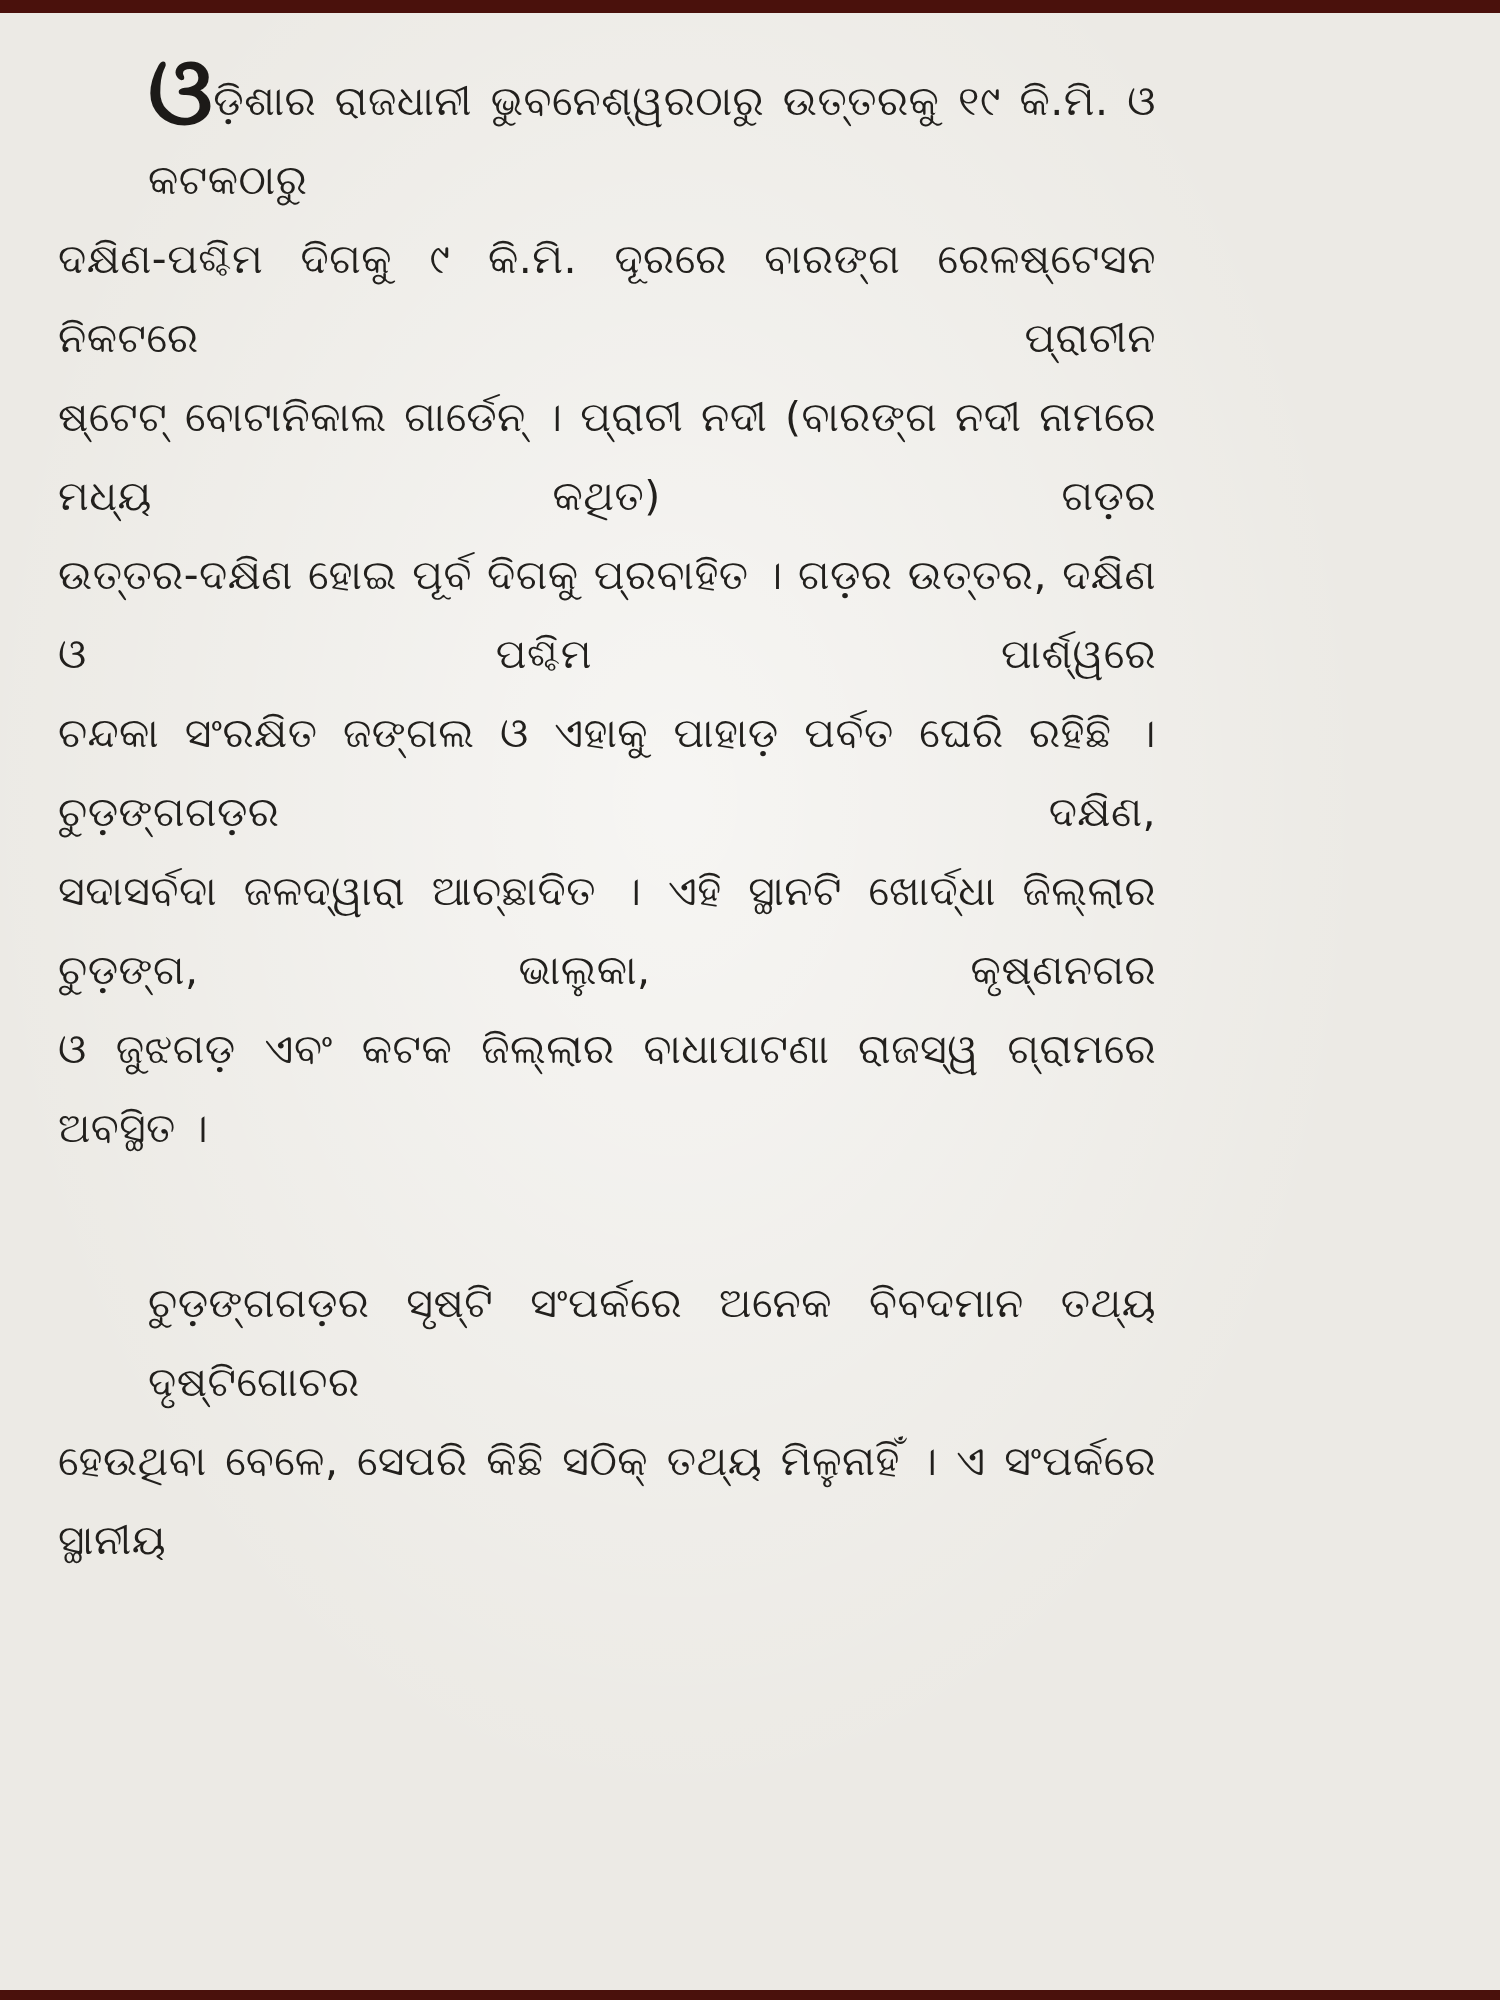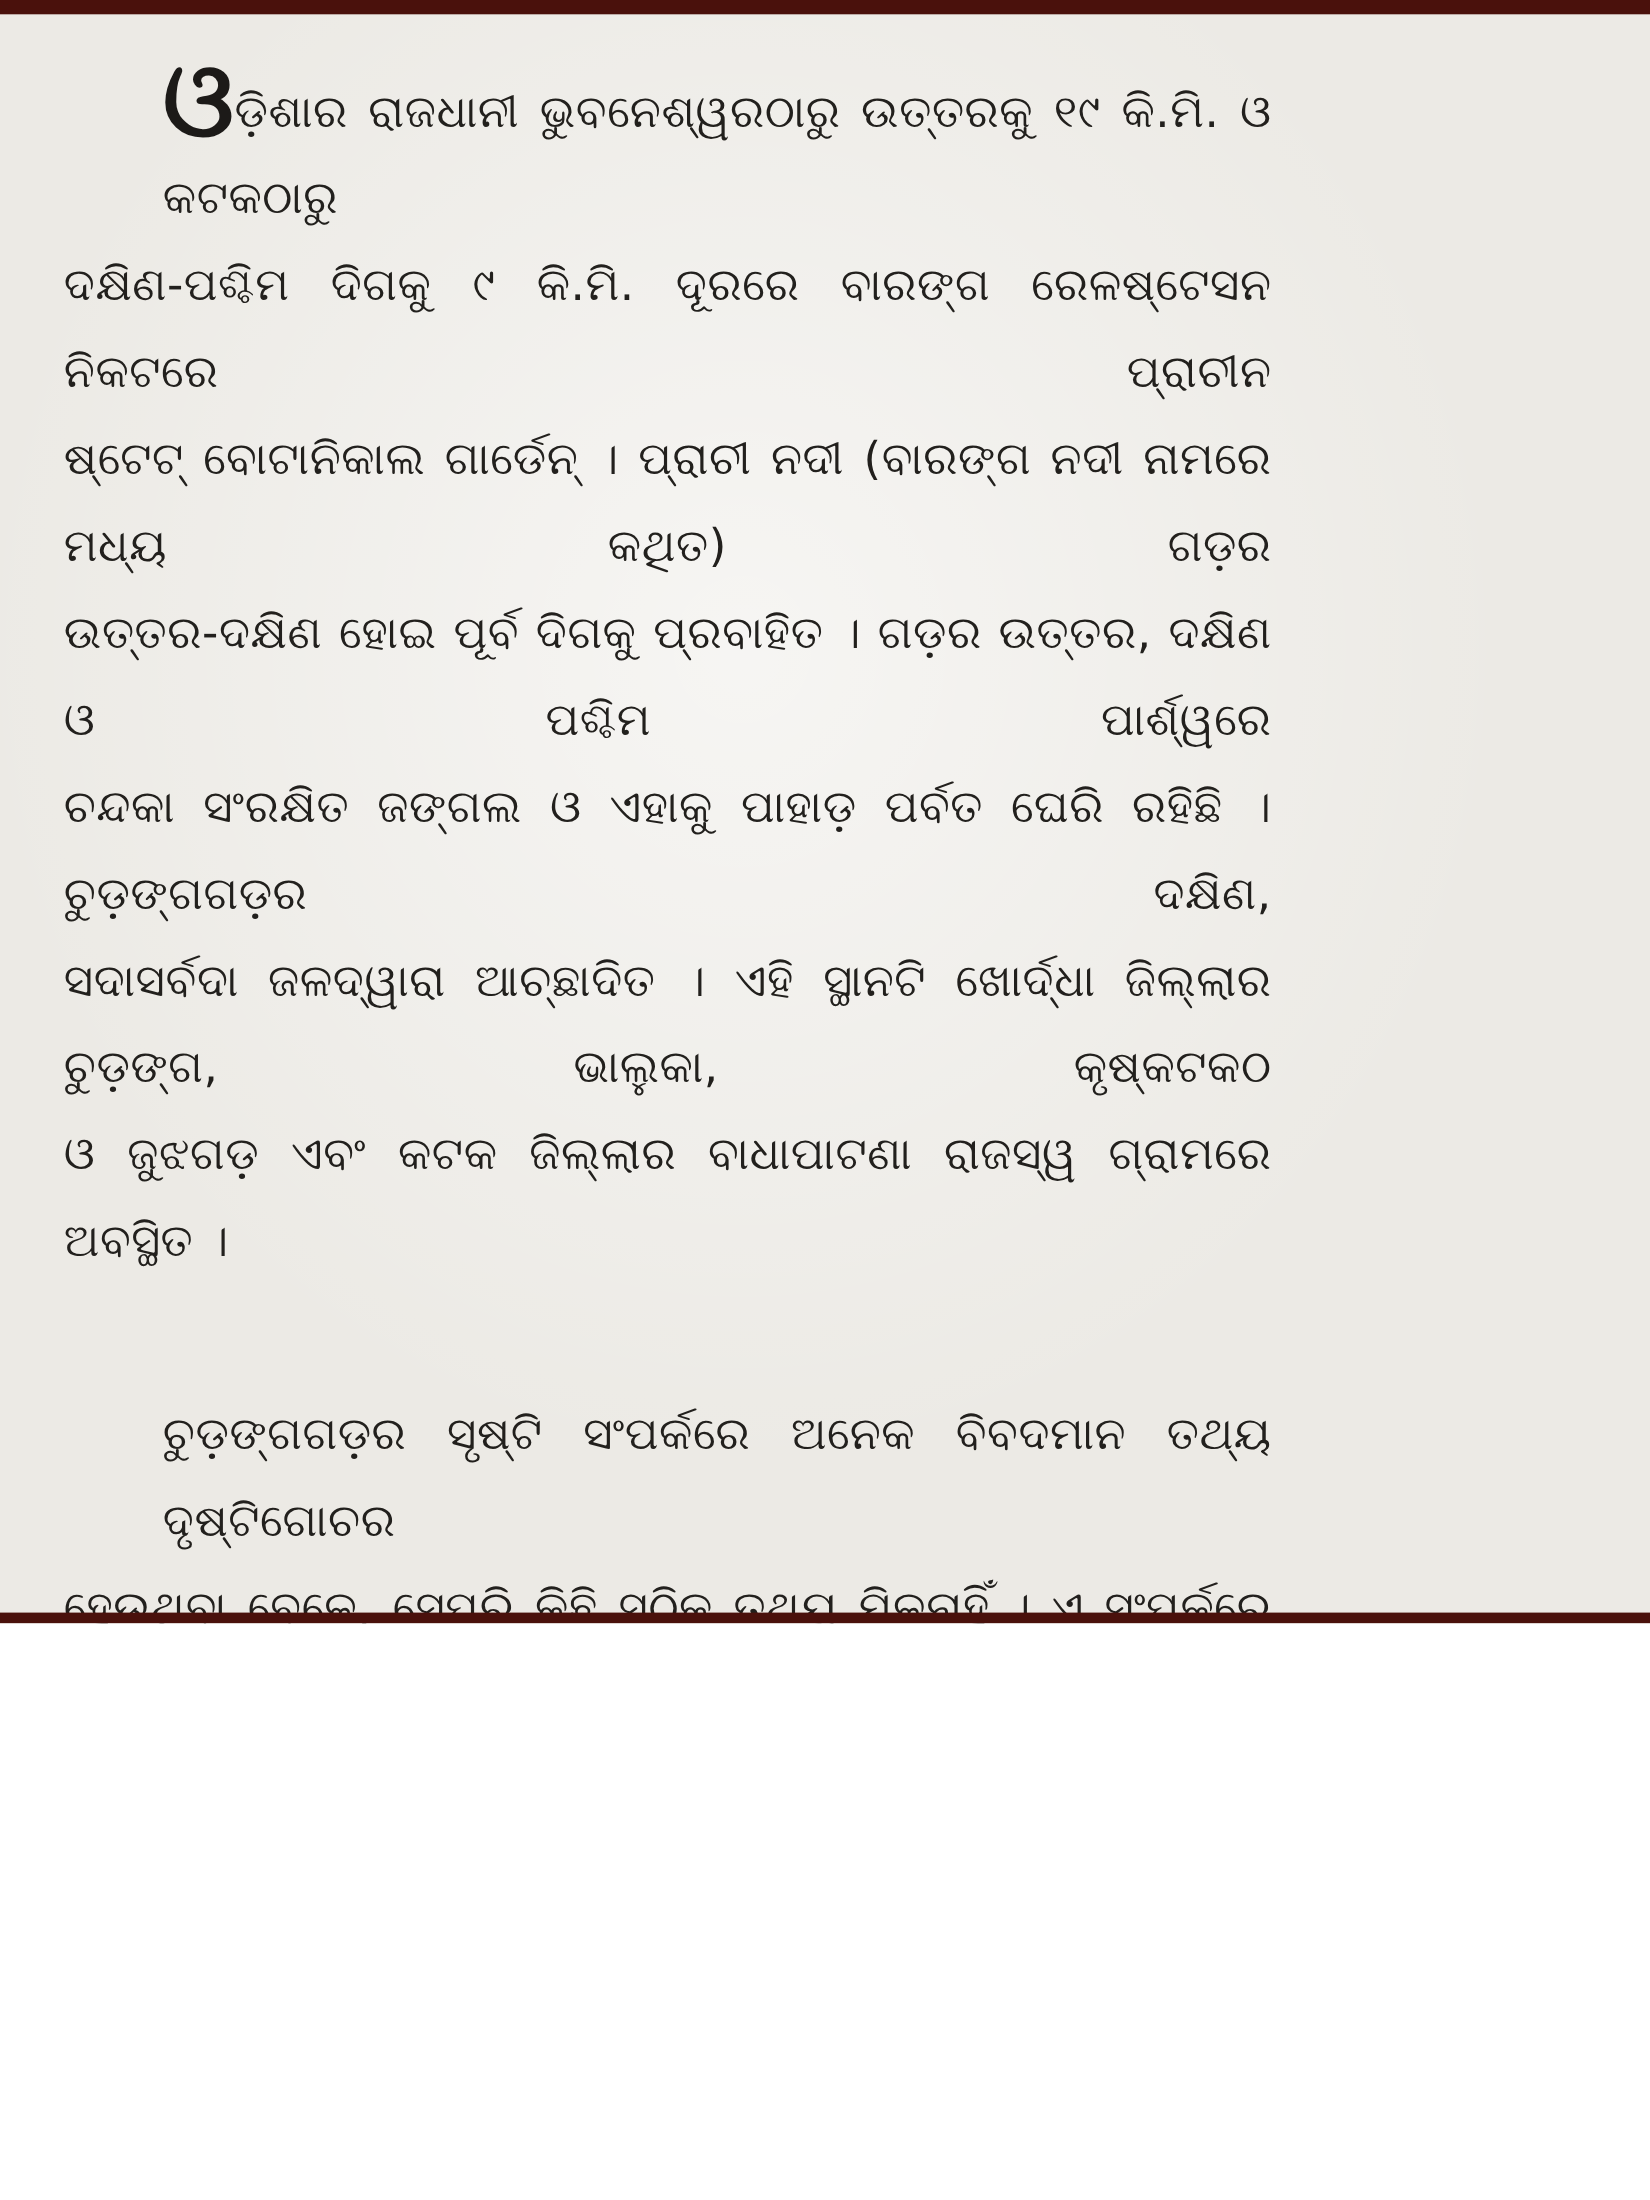--- a/index.html
+++ b/index.html
@@ -3,21 +3,21 @@
 <meta charset="utf-8">
 <style>
   html, body {
     margin: 0;
     padding: 0;
     background: #ffffff;
   }
   .page {
     position: relative;
     width: 1500px;
-    height: 1476px;
+    height: 2000px;
     background:
       radial-gradient(ellipse at 45% 40%, rgba(255,255,255,0.55) 0%, rgba(255,255,255,0) 60%),
       #eceae5;
     overflow: hidden;
     font-family: "DejaVu Sans", "Liberation Sans", sans-serif;
   }
   .edge-strip-top {
     position: absolute;
     top: 0; left: 0; right: 0;
     height: 13px;
@@ -69,21 +69,21 @@
   <div class="edge-strip-top"></div>
 
   <div class="text-block">
 
     <div class="paragraph">
       <div class="line first"><span class="drop-cap">ଓ</span><span>ଡ଼ିଶାର ରାଜଧାନୀ ଭୁବନେଶ୍ୱରଠାରୁ ଉତ୍ତରକୁ ୧୯ କି.ମି. ଓ କଟକଠାରୁ</span></div>
       <div class="line">ଦକ୍ଷିଣ-ପଶ୍ଚିମ ଦିଗକୁ ୯ କି.ମି. ଦୂରରେ ବାରଙ୍ଗ ରେଳଷ୍ଟେସନ ନିକଟରେ ପ୍ରାଚୀନ</div>
       <div class="line">ଷ୍ଟେଟ୍ ବୋଟାନିକାଲ ଗାର୍ଡେନ୍ । ପ୍ରାଚୀ ନଦୀ (ବାରଙ୍ଗ ନଦୀ ନାମରେ ମଧ୍ୟ କଥିତ) ଗଡ଼ର</div>
       <div class="line">ଉତ୍ତର-ଦକ୍ଷିଣ ହୋଇ ପୂର୍ବ ଦିଗକୁ ପ୍ରବାହିତ । ଗଡ଼ର ଉତ୍ତର, ଦକ୍ଷିଣ ଓ ପଶ୍ଚିମ ପାର୍ଶ୍ୱରେ</div>
       <div class="line">ଚନ୍ଦକା ସଂରକ୍ଷିତ ଜଙ୍ଗଲ ଓ ଏହାକୁ ପାହାଡ଼ ପର୍ବତ ଘେରି ରହିଛି । ଚୁଡ଼ଙ୍ଗଗଡ଼ର ଦକ୍ଷିଣ,</div>
-      <div class="line">ସଦାସର୍ବଦା ଜଳଦ୍ୱାରା ଆଚ୍ଛାଦିତ । ଏହି ସ୍ଥାନଟି ଖୋର୍ଦ୍ଧା ଜିଲ୍ଲାର ଚୁଡ଼ଙ୍ଗ, ଭାଲୁକା, କୃଷ୍କଟକଠ</div>
+      <div class="line">ସଦାସର୍ବଦା ଜଳଦ୍ୱାରା ଆଚ୍ଛାଦିତ । ଏହି ସ୍ଥାନଟି ଖୋର୍ଦ୍ଧା ଜିଲ୍ଲାର ଚୁଡ଼ଙ୍ଗ, ଭାଲୁକା, କୃଷ୍ଣନଗର</div>
       <div class="line no-stretch">ଓ ଜୁଝଗଡ଼ ଏବଂ କଟକ ଜିଲ୍ଲାର ବାଧାପାଟଣା ରାଜସ୍ୱ ଗ୍ରାମରେ ଅବସ୍ଥିତ ।</div>
     </div>
 
     <div class="paragraph second">
       <div class="line first">ଚୁଡ଼ଙ୍ଗଗଡ଼ର ସୃଷ୍ଟି ସଂପର୍କରେ ଅନେକ ବିବଦମାନ ତଥ୍ୟ ଦୃଷ୍ଟିଗୋଚର</div>
       <div class="line">ହେଉଥିବା ବେଳେ, ସେପରି କିଛି ସଠିକ୍ ତଥ୍ୟ ମିଳୁନାହିଁ । ଏ ସଂପର୍କରେ ସ୍ଥାନୀୟ</div>
 
     </div>
 
   </div>

